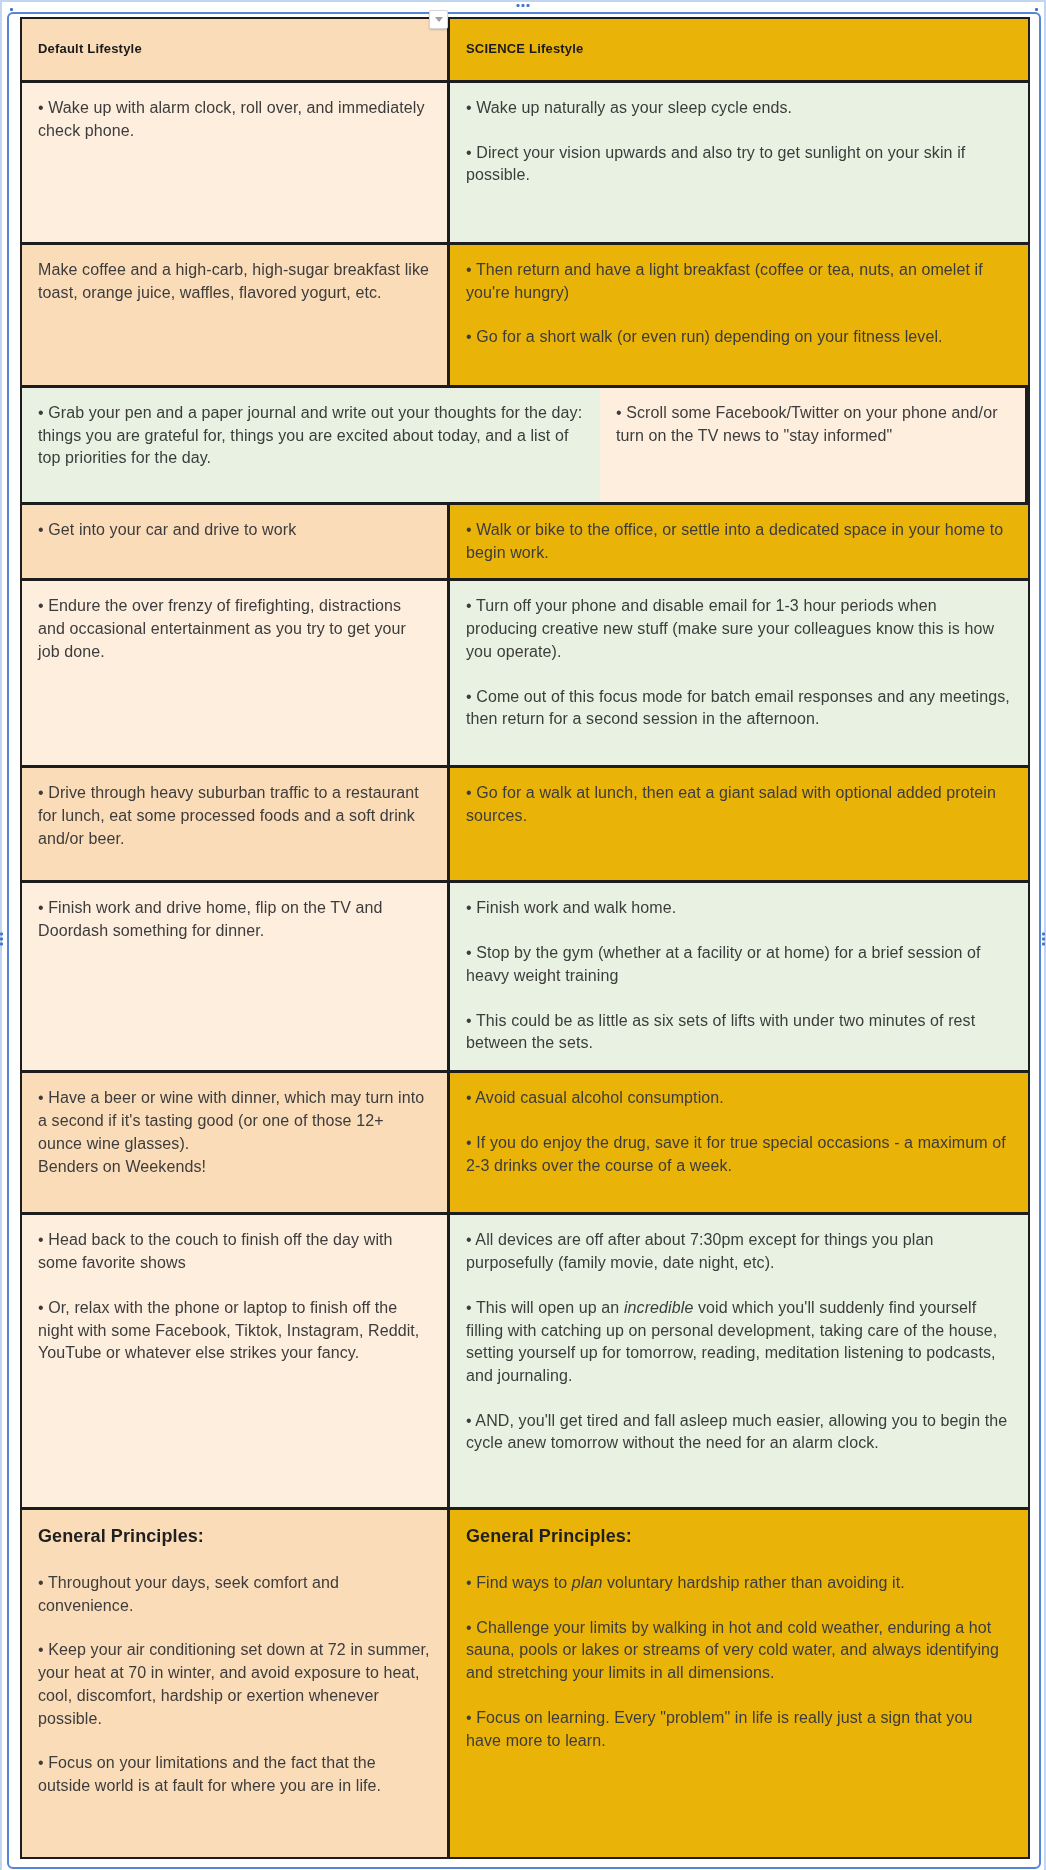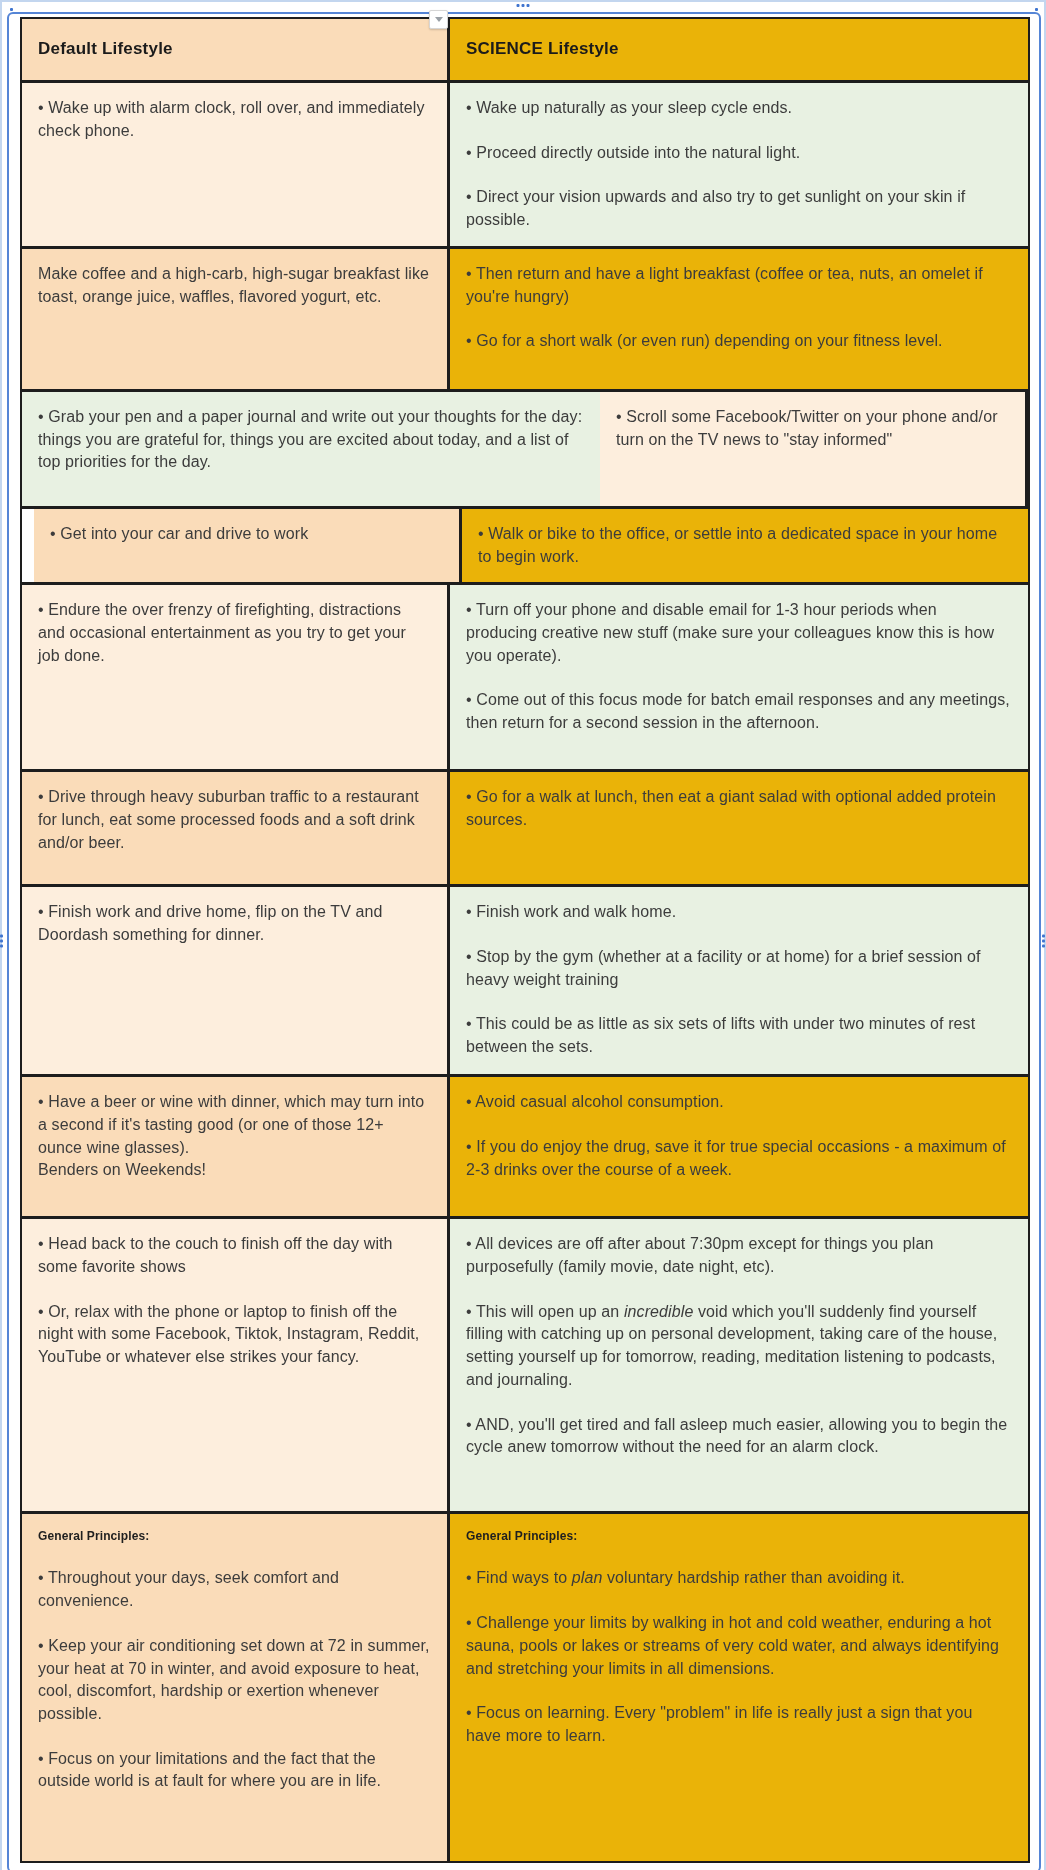--- a/index.html
+++ b/index.html
@@ -65,27 +65,27 @@
     letter-spacing:.1px;
   }
   .cell.c-left{width:428px;border-right:3px solid #1d1d1d;flex:0 0 428px;}
   .cell.c-right{flex:1;}
   .orange.shade-dark{background:#fadcb9;}
   .orange.shade-light{background:#fdeedd;}
   .green.shade-dark{background:#eab308;}
   .green.shade-light{background:#e8f1e2;}
   .header-row .cell{
     display:flex;align-items:center;
-    font-size:17px;font-weight:600;color:#1b1b1b;
+    font-size:13px;font-weight:600;color:#1b1b1b;
     letter-spacing:.2px;
   }
   .cell p{margin:0 0 22px 0;white-space:pre-line;}
   .cell p:last-child{margin-bottom:0;}
   .cell p em{font-style:italic;}
-  .gp-heading{font-weight:700;font-size:12px;color:#1f1f1f;margin:0 0 22px 0;}
+  .gp-heading{font-weight:700;font-size:18px;color:#1f1f1f;margin:0 0 22px 0;}
 </style>
 </head>
 <body>
 
 <div class="stage">
 
   <div class="outer-frame"></div>
   <div class="selection-frame"></div>
 
   <div class="handle handle-top">
@@ -116,42 +116,41 @@
       <div class="cell c-left orange shade-dark">Default Lifestyle</div>
       <div class="cell c-right green shade-dark">SCIENCE Lifestyle</div>
     </div>
 
   <div class="t-row" style="min-height: 162px;">
         <div class="cell c-left orange shade-light">
           <p>• Wake up with alarm clock, roll over, and immediately check phone.</p>
         </div>
         <div class="cell c-right green shade-light">
           <p>• Wake up naturally as your sleep cycle ends.</p>
-          <p>• Proceed directly outside into the natural light.</p>
           <p>• Direct your vision upwards and also try to get sunlight on your skin if possible.</p>
         </div>
       </div>
       <div class="t-row" style="min-height: 143px;">
         <div class="cell c-left orange shade-dark">
           <p>Make coffee and a high-carb, high-sugar breakfast like toast, orange juice, waffles, flavored yogurt, etc.</p>
         </div>
         <div class="cell c-right green shade-dark">
           <p>• Then return and have a light breakfast (coffee or tea, nuts, an omelet if you're hungry)</p>
           <p>• Go for a short walk (or even run) depending on your fitness level.</p>
         </div>
       </div>
       <div class="t-row" style="min-height: 117px;">
         <div class="cell c-right green shade-light">
           <p>• Grab your pen and a paper journal and write out your thoughts for the day: things you are grateful for, things you are excited about today, and a list of top priorities for the day.</p>
         </div>
         <div class="cell c-left orange shade-light">
           <p>• Scroll some Facebook/Twitter on your phone and/or turn on the TV news to "stay informed"</p>
         </div>
       </div>
-      <div class="t-row" style="min-height: 75px; padding-left: 12px;">
+      <div class="t-row" style="min-height: 75px;">
         <div class="cell c-left orange shade-dark">
           <p>• Get into your car and drive to work</p>
         </div>
         <div class="cell c-right green shade-dark">
           <p>• Walk or bike to the office, or settle into a dedicated space in your home to begin work.</p>
         </div>
       </div>
       <div class="t-row" style="min-height: 187px;">
         <div class="cell c-left orange shade-light">
           <p>• Endure the over frenzy of firefighting, distractions and occasional entertainment as you try to get your job done.</p>

